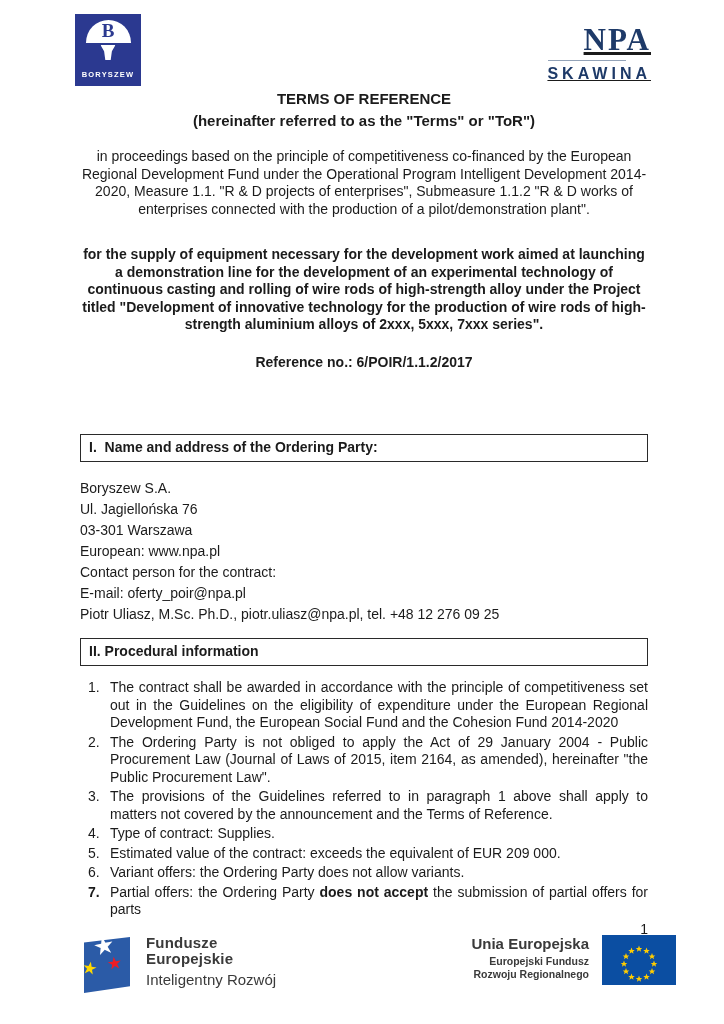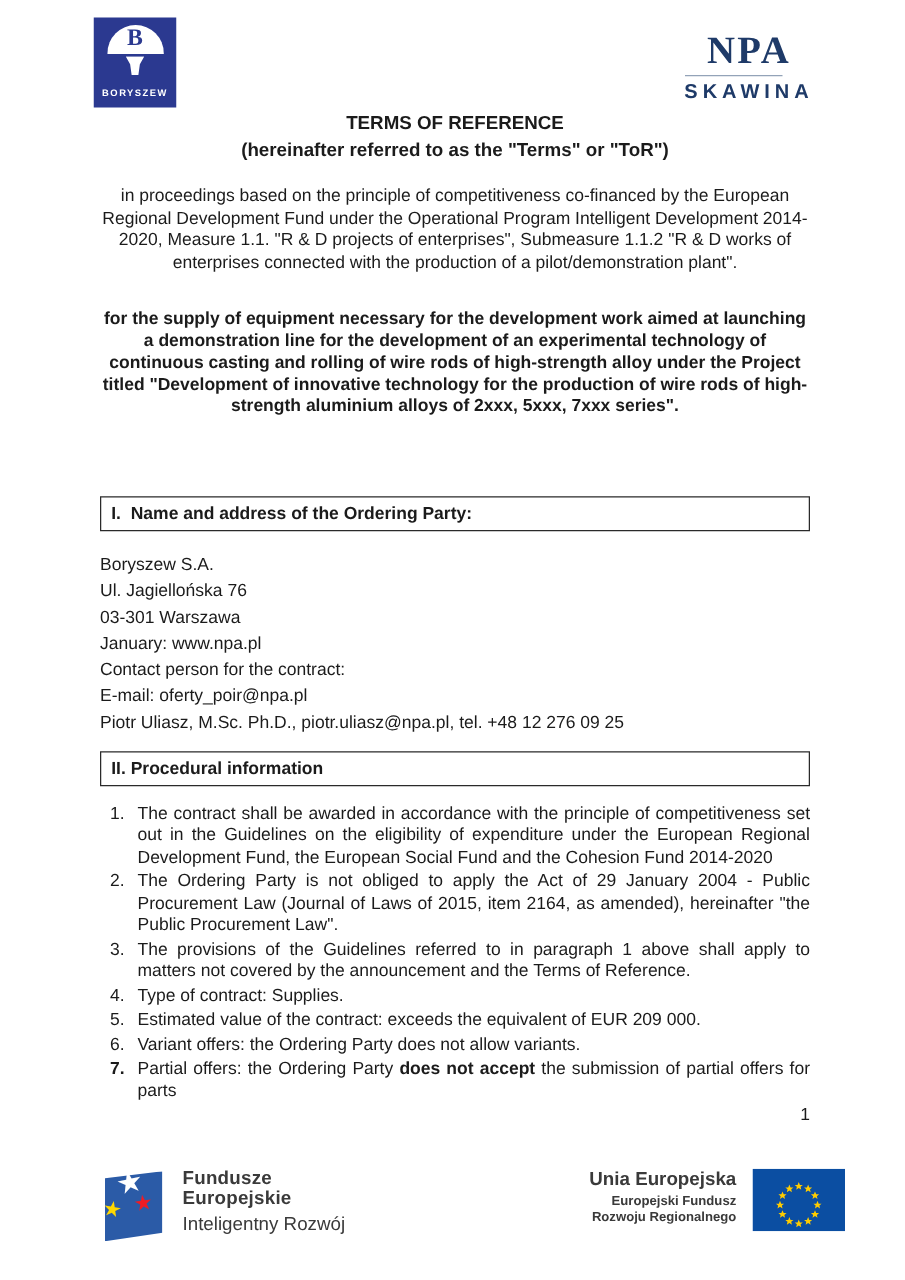--- a/index.html
+++ b/index.html
@@ -36,21 +36,21 @@
   }
   .b-cup {
     position: absolute; left: 50%; bottom: 5px; transform: translateX(-50%);
     width: 15px; height: 15px; background: #ffffff;
     clip-path: polygon(0 0, 100% 0, 76% 42%, 68% 100%, 32% 100%, 24% 42%);
   }
   .boryszew-label {
     margin-top: 5px; color: #ffffff; font-size: 7.5px; font-weight: bold;
     letter-spacing: 1.2px; white-space: nowrap;
   }
-  .npa-logo { text-align: center; margin-top: 11px; margin-right: -3px; }
+  .npa-logo { text-align: right; margin-top: 11px; margin-right: -3px; text-decoration: underline; }
   .npa-name {
     font-family: "Liberation Serif", serif; font-weight: bold;
     font-size: 31px; line-height: 30px; color: #1e3a68; letter-spacing: 2px;
   }
   .npa-rule { border: none; border-top: 1.5px solid #93a3b8; margin: 5px 0 4px 1px; width: 78px; }
   .npa-sub { font-size: 16px; font-weight: bold; letter-spacing: 4px; color: #1e3a68; }
 
   
   .doc-title { text-align: center; font-weight: bold; font-size: 15px; line-height: 22px; margin-top: 1px; }
   .centered-par { text-align: center; font-size: 14px; line-height: 17.5px; }
@@ -125,28 +125,29 @@
 
     <div class="doc-title">
       <div>TERMS OF REFERENCE</div>
       <div>(hereinafter referred to as the "Terms" or "ToR")</div>
     </div>
 
     <p class="centered-par intro-par">in proceedings based on the principle of competitiveness co-financed by the European Regional Development Fund under the Operational Program Intelligent Development 2014-2020, Measure 1.1. "R &amp; D projects of enterprises", Submeasure 1.1.2 "R &amp; D works of enterprises connected with the production of a pilot/demonstration plant".</p>
 
     <p class="centered-par subject-par">for the supply of equipment necessary for the development work aimed at launching a demonstration line for the development of an experimental technology of continuous casting and rolling of wire rods of high-strength alloy under the Project titled "Development of innovative technology for the production of wire rods of high-strength aluminium alloys of 2xxx, 5xxx, 7xxx series".</p>
 
+    <p class="centered-par reference-line">Reference no.: 6/POIR/1.1.2/2017</p>
 
     <div class="section-box section-box-1">I.&nbsp; Name and address of the Ordering Party:</div>
 
     <div class="contact-block">
       <div>Boryszew S.A.</div>
       <div>Ul. Jagiellońska 76</div>
       <div>03-301 Warszawa</div>
-      <div>January: www.npa.pl</div>
+      <div>European: www.npa.pl</div>
       <div>Contact person for the contract:</div>
       <div>E-mail: oferty_poir@npa.pl</div>
       <div>Piotr Uliasz, M.Sc. Ph.D., piotr.uliasz@npa.pl, tel. +48 12 276 09 25</div>
     </div>
 
     <div class="section-box section-box-2">II. Procedural information</div>
 
     <div class="proc-list">
       <div class="proc-item">
         <span class="proc-num">1.</span>

